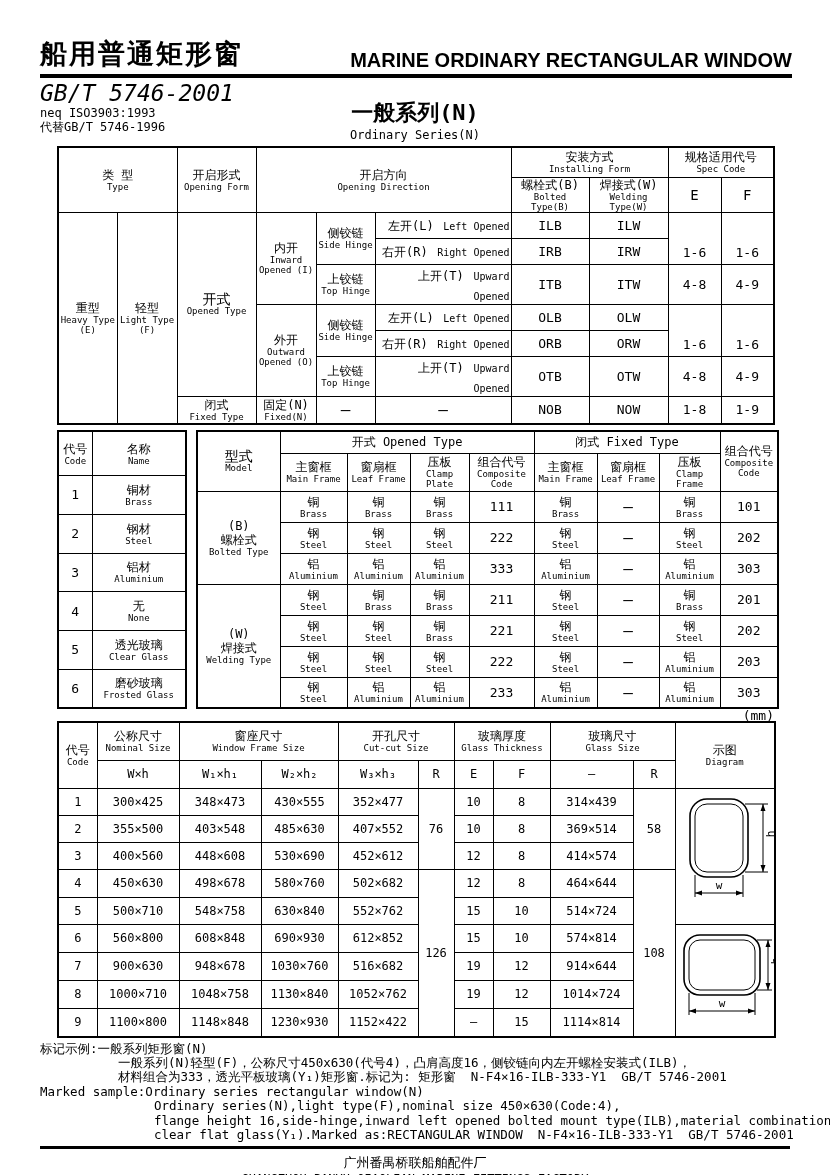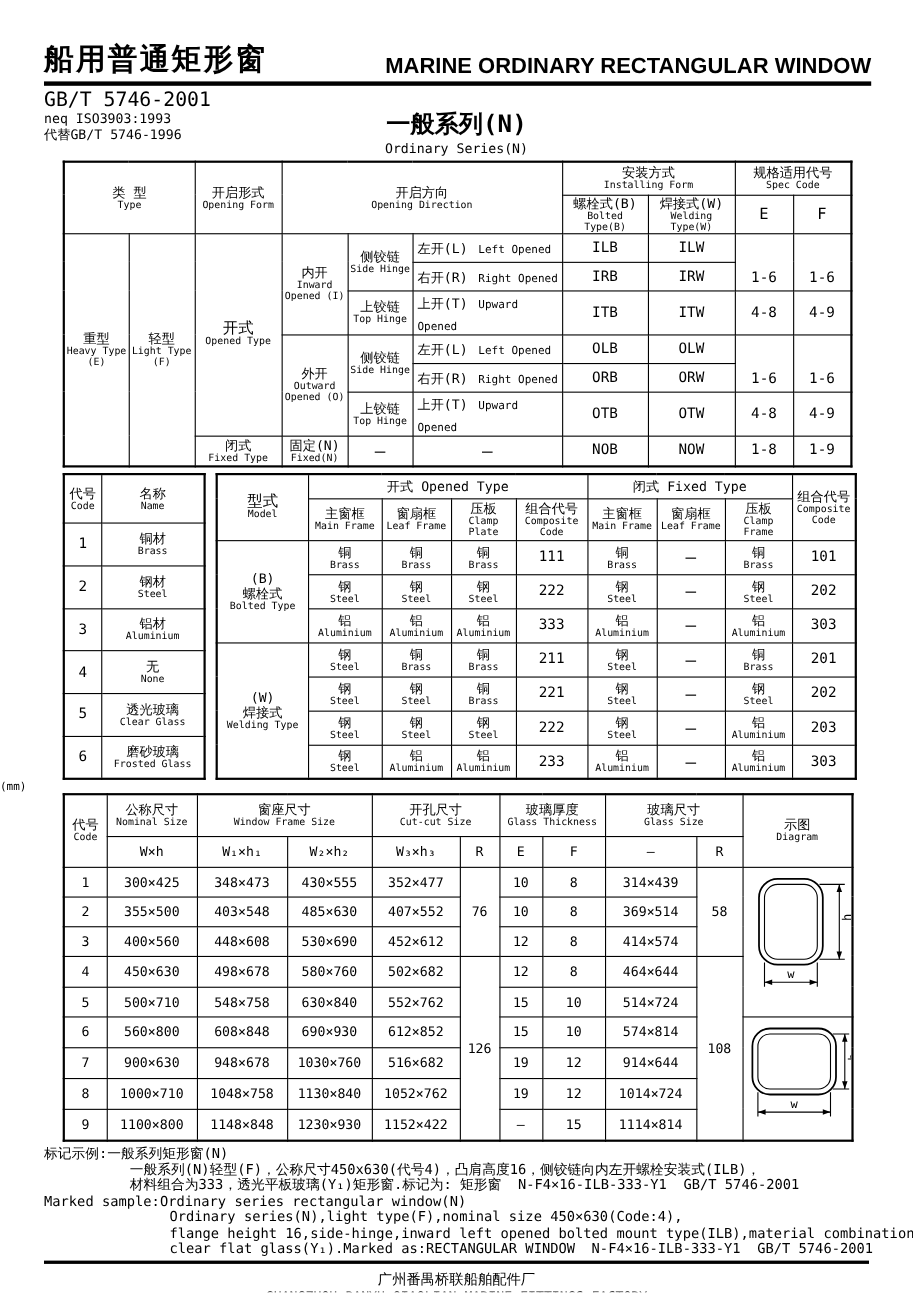--- a/index.html
+++ b/index.html
@@ -11,43 +11,43 @@
     font-family: "DejaVu Sans Mono", "DejaVu Sans", monospace;
     padding-top: 36px;
     overflow: hidden;
   }
   
   .hdr { margin: 0 38px 0 40px; display:flex; justify-content:space-between; align-items:flex-end; border-bottom:4px solid #000; padding-bottom:2px;gap:12px; }
   .title-cn { font-size:27px; font-weight:bold; letter-spacing:2px; }
   .title-en { font-size:20px; font-weight:bold; font-family:"Liberation Sans", sans-serif; letter-spacing:0px; }
   .subhdr { position:relative; margin:2px 40px 6px 40px; height:60px; }
   .std-block { position:absolute; left:0; top:0; }
-  .std-main { font-size:18px; }
+  .std-main { font-size:23px;font-style:italic; }
   .std-neq, .std-rep { font-size:12px; line-height:14px; }
   .series-block { position:absolute; left:0; right:0; top:18px; text-align:center; }
   .series-cn { font-size:22px; font-weight:bold; }
   .series-en { font-size:12px; }
   
   table { border-collapse:collapse; table-layout:fixed; }
   td { border:1px solid #000; text-align:center; vertical-align:middle; padding:0 1px; overflow:hidden; }
   .t1, .tmat, .tcomb, .tdim { margin-left:57px; }
   .t1 { width:716px; border:2px solid #000; }
   .cn  { display:block; font-size:12px; line-height:14px; }
   .en  { display:block; font-size:9px;  line-height:10px; font-family:"DejaVu Sans Mono", monospace; }
   .big { font-size:14px; }
   .val { font-size:13px; }
-  .dircell { text-align:left; padding-left:4px; }
+  .dircell { text-align:right; padding-left:4px; }
   .dircell .cni { font-size:12px; }
   .dircell .eni { font-size:10px; }
   .vbot { vertical-align:bottom; padding-bottom:4px; }
   
   .sec2 { display:flex; margin-top:5px; }
   .tmat { width:130px; border:2px solid #000; }
   .tcomb { width:581px; margin-left:9px; border:2px solid #000; }
-  .mm-note { width:774px; font-size:10px; line-height:11px; margin-top:1px; }
+  .mm-note { width:774px; text-align:right; font-size:13px; line-height:11px; margin-top:1px; }
   
   .tdim { width:717px; border:2px solid #000; margin-top:0; }
   .tdim td { font-size:12px; }
   .sub { font-size:12px; }
   .diagcell { padding:2px; }
   svg text { font-size:11px; font-family:"DejaVu Sans Mono", monospace; }
   .ln { stroke:#000; stroke-width:1; fill:none; }
   .ln2 { stroke:#000; stroke-width:1.6; fill:none; }
   .ar { fill:#000; stroke:none; }
   

